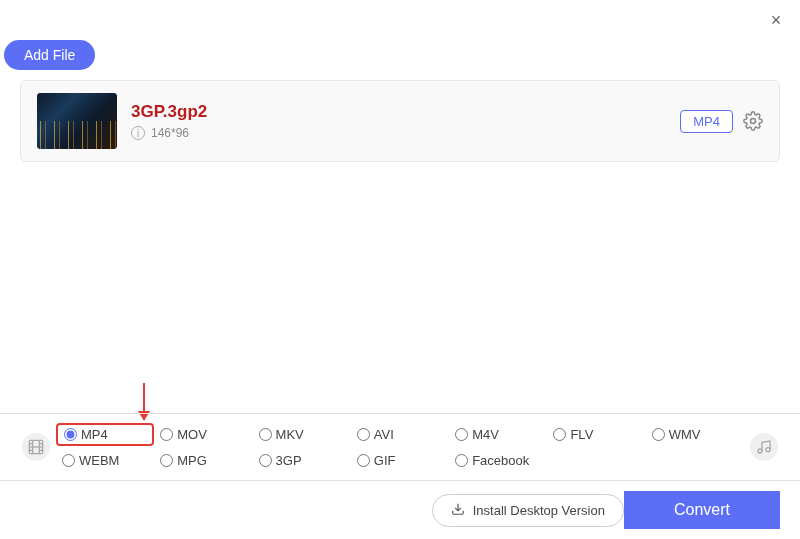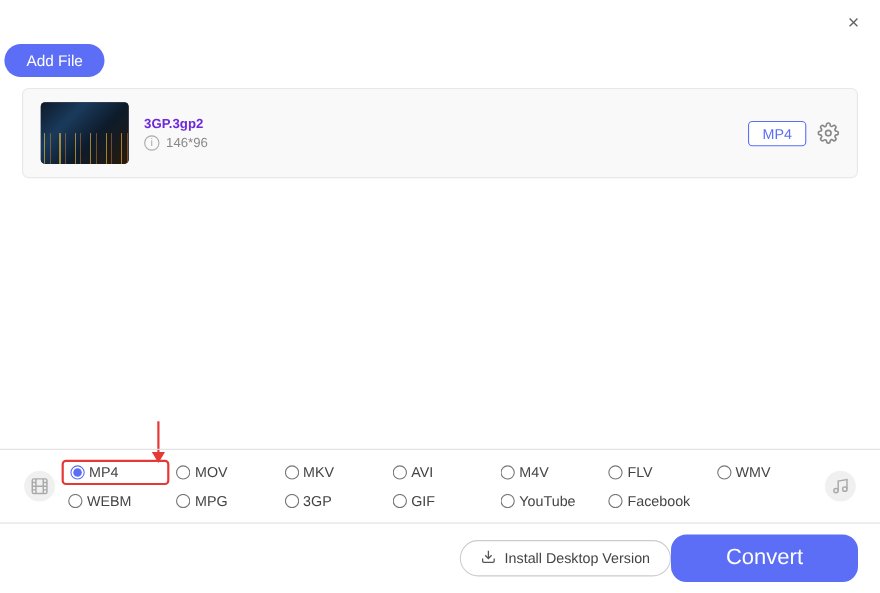--- a/index.html
+++ b/index.html
@@ -93,23 +93,23 @@
         rgba(255,150,50,0.4) 8px, rgba(255,150,50,0.4) 9px,
         transparent 9px, transparent 14px
       );
     }
 
     .file-info {
       flex: 1;
     }
 
     .file-name {
-      font-size: 12px;
+      font-size: 17px;
       font-weight: 600;
-      color: #6d28d9;
+      color: #b91c1c;
       margin-bottom: 4px;
     }
 
     .file-meta {
       display: flex;
       align-items: center;
       gap: 6px;
       font-size: 12px;
       color: #888;
     }
@@ -278,23 +278,23 @@
 
     .download-icon {
       display: inline-block;
       color: #555;
     }
 
     .convert-btn {
       background: #5b6ef5;
       color: #fff;
       border: none;
-      border-radius: 14px;
+      border-radius: 0;
       padding: 10px 50px;
-      font-size: 20px;
+      font-size: 16px;
       cursor: pointer;
       font-weight: 500;
     }
 
     
     .gear-svg { width: 20px; height: 20px; }
   </style>
 </head>
 <body>
 
@@ -392,24 +392,20 @@
         <input type="radio" name="format" value="mpg" style="">
         <span>MPG</span>
       </label>
       <label class="format-option">
         <input type="radio" name="format" value="3gp" style="">
         <span>3GP</span>
       </label>
       <label class="format-option">
         <input type="radio" name="format" value="gif" style="">
         <span>GIF</span>
-      </label>
-      <label class="format-option">
-        <input type="radio" name="format" value="youtube" style="">
-        <span>YouTube</span>
       </label>
       <label class="format-option">
         <input type="radio" name="format" value="facebook" style="">
         <span>Facebook</span>
       </label>
     </div>
 
     <div class="tab-icon">
       <div class="music-icon">
         <svg width="16" height="16" viewBox="0 0 24 24" fill="none" stroke="#aaa" stroke-width="2">

